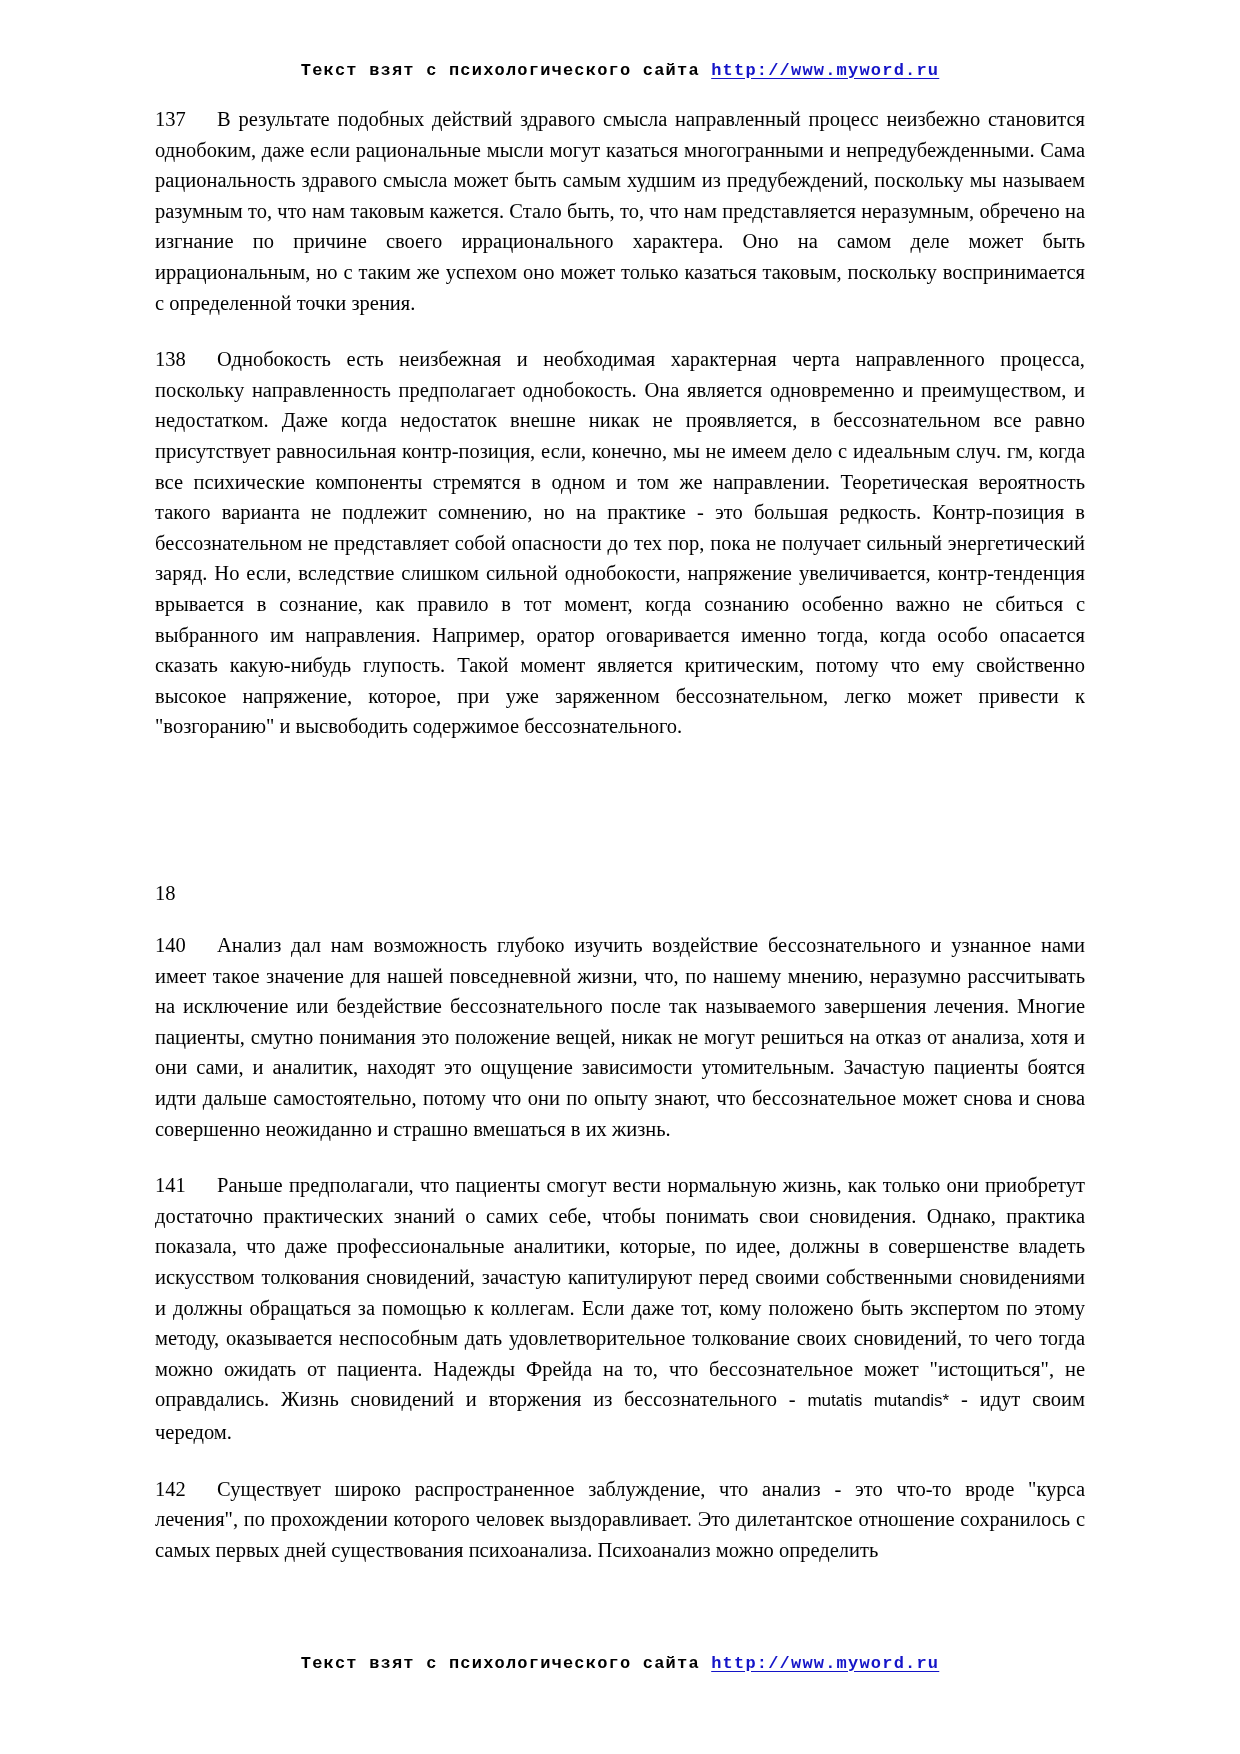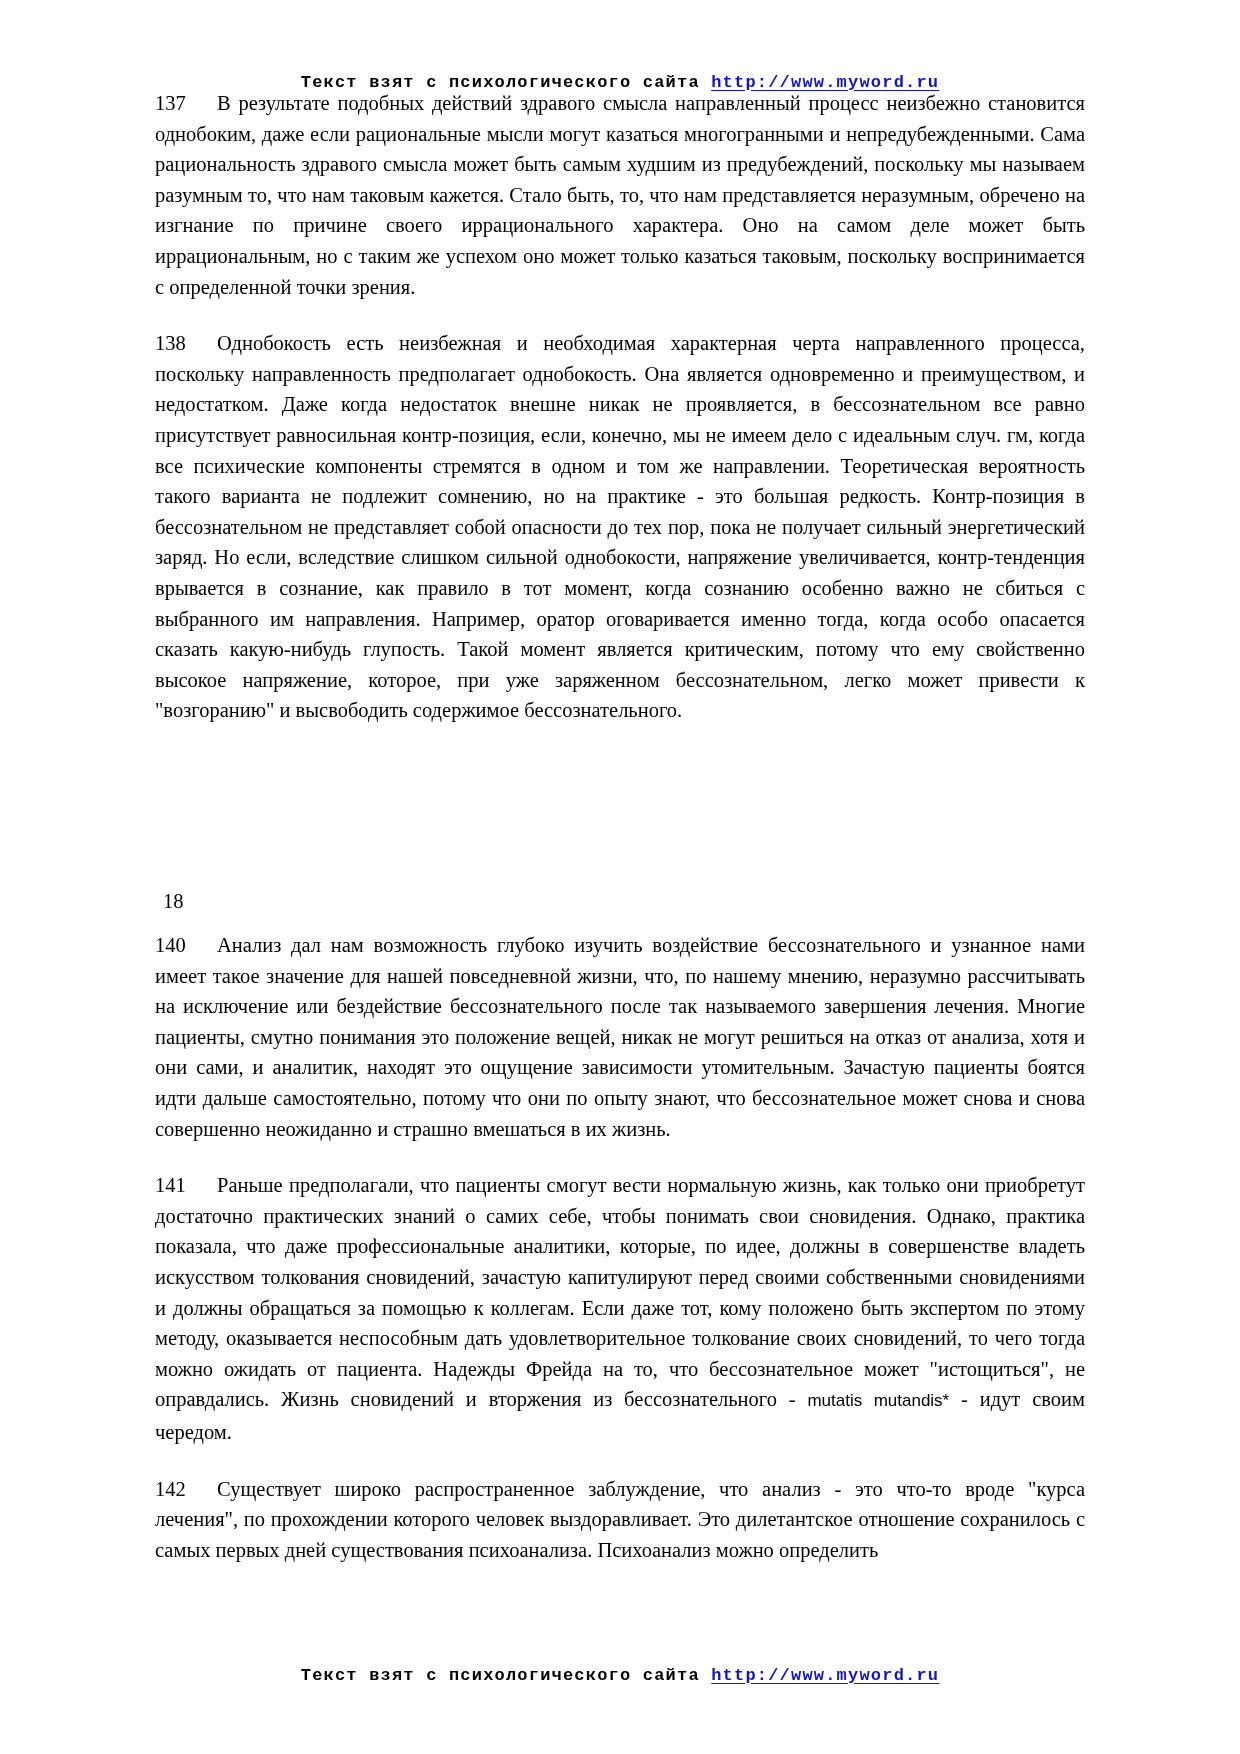--- a/index.html
+++ b/index.html
@@ -22,21 +22,20 @@
     position: absolute;
     left: 0;
     width: 1240px;
     text-align: center;
     font-family: "Liberation Mono", "DejaVu Sans Mono", monospace;
     font-size: 17px;
     font-weight: bold;
     letter-spacing: 1.2px;
     color: #000000;
     white-space: nowrap;
-    margin-top: 12px;
   }
   .banner-head { top: 61px; }
   .banner-foot { top: 1654px; }
   .banner .url {
     color: #1414c8;
     text-decoration: underline;
     text-underline-offset: 3px;
   }
 
   
@@ -56,29 +55,29 @@
   }
   .para.last { margin-bottom: 0; }
   .num {
     display: inline-block;
     min-width: 62px;
   }
   .pagenum {
     font-size: 20.5px;
     line-height: 30.6px;
     color: #000000;
-    margin: 8px;
+    margin: 0;
   }
   .latin {
     font-family: Liberation Sans, sans-serif;
     font-size: 17px;
   }
 
   
-  .block-a { top: 88px; }
+  .block-a { top: 104px; }
   .block-pagenum { top: 878px; }
   .block-b { top: 930px; }
 </style>
 </head>
 <body>
 
 <div class="page">
 
   <div class="banner banner-head">
     <span>Текст взят с психологического сайта </span><span class="url">http://www.myword.ru</span>

